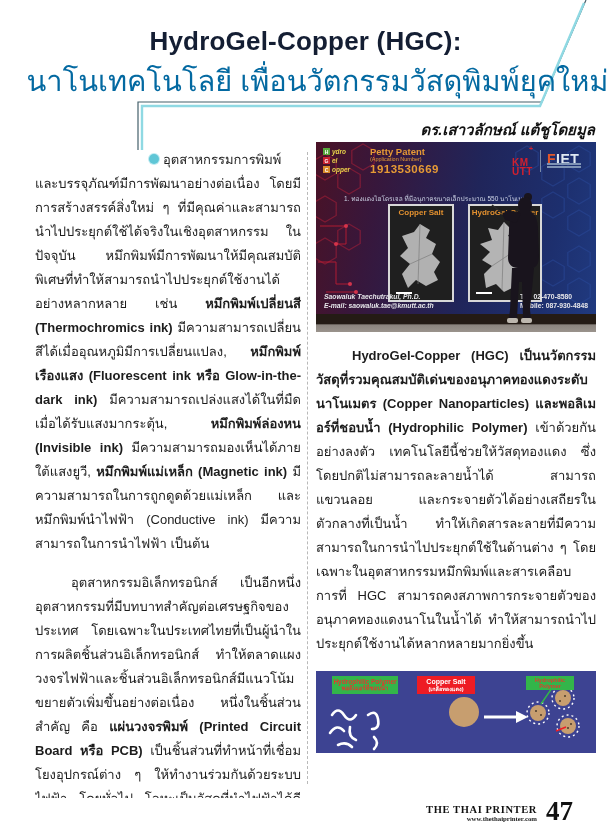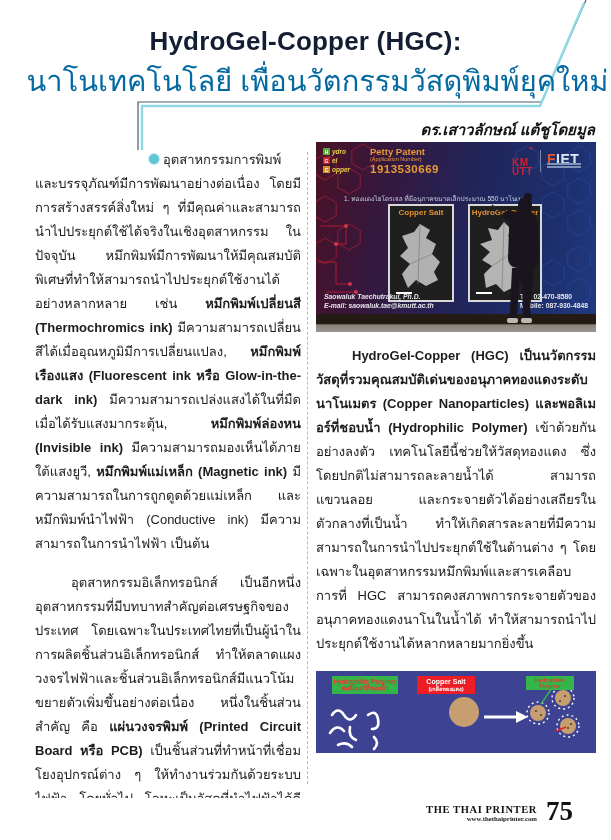--- a/index.html
+++ b/index.html
@@ -278,16 +278,16 @@
 
     </figure>
 
   </div>
 
   <div class="footer">
     <div class="brand-block">
       <div class="brand">THE THAI PRINTER</div>
       <div class="url">www.thethaiprinter.com</div>
     </div>
-    <div class="page-num">75</div>
+    <div class="page-num">47</div>
   </div>
 
 </div>
 
 </body></html>

